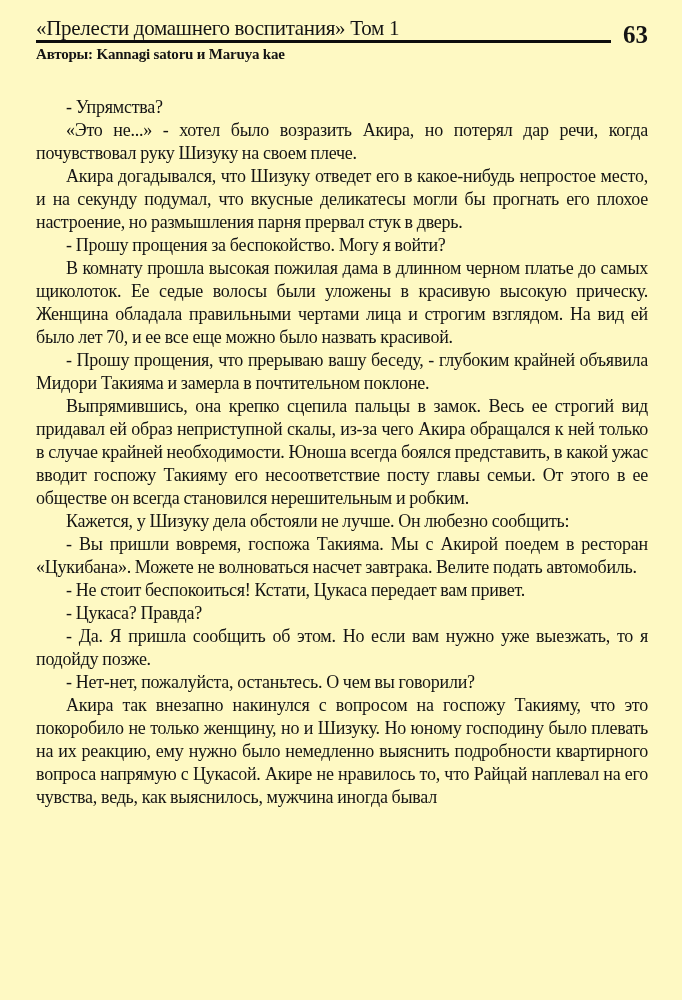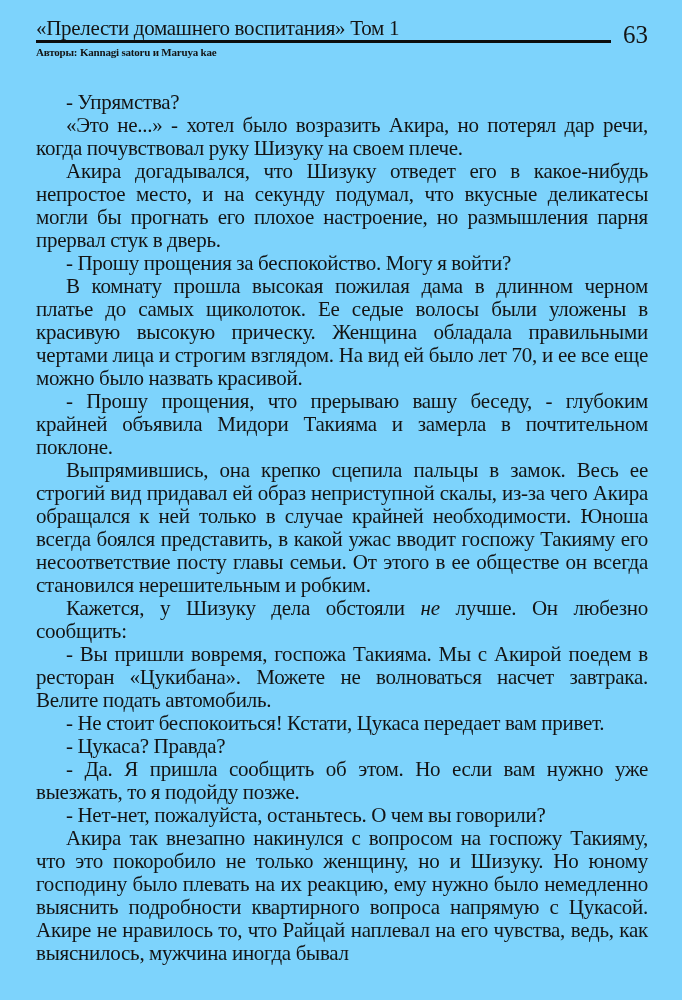--- a/index.html
+++ b/index.html
@@ -1,21 +1,21 @@
 <!DOCTYPE html>
 <html lang="ru"><head>
 <meta charset="utf-8">
 <style>
   html, body { margin: 0; padding: 0; background: #e8e8e8; }
   .page {
     position: relative;
     width: 682px;
     height: 1000px;
     margin: 0 auto;
-    background: #7dd3fc;
+    background: #fef9c3;
     color: #141414;
     font-family: "Liberation Serif", serif;
     box-sizing: border-box;
     padding: 17px 34px 16px 36px;
     overflow: hidden;
   }
   .header-row {
     display: flex;
     align-items: flex-end;
   }
@@ -28,40 +28,41 @@
     font-size: 21px;
     letter-spacing: -0.3px;
     white-space: nowrap;
     line-height: 1.05;
   }
   .page-number {
     font-size: 25px;
     line-height: 0.9;
     padding-left: 12px;
     margin-bottom: -3px;
+    font-weight: bold;
   }
   .authors-line {
     font-weight: bold;
-    font-size: 11px;
+    font-size: 15px;
     letter-spacing: -0.2px;
     margin-top: 3px;
   }
   .body-text {
     margin-top: 33px;
     text-align: justify;
-    font-size: 21px;
+    font-size: 18px;
     line-height: 23px;
     letter-spacing: -0.25px;
     word-spacing: -0.3px;
   }
   .body-text p {
     margin: 0;
     text-indent: 30px;
   }
-  .italic { font-style: italic; }
+  .italic { }
 </style>
 </head>
 <body>
 
 <div class="page">
   <div class="header-row">
     <div class="title-wrap">
       <div class="page-title">«Прелести домашнего воспитания» Том 1</div>
     </div>
     <div class="page-number">63</div>

